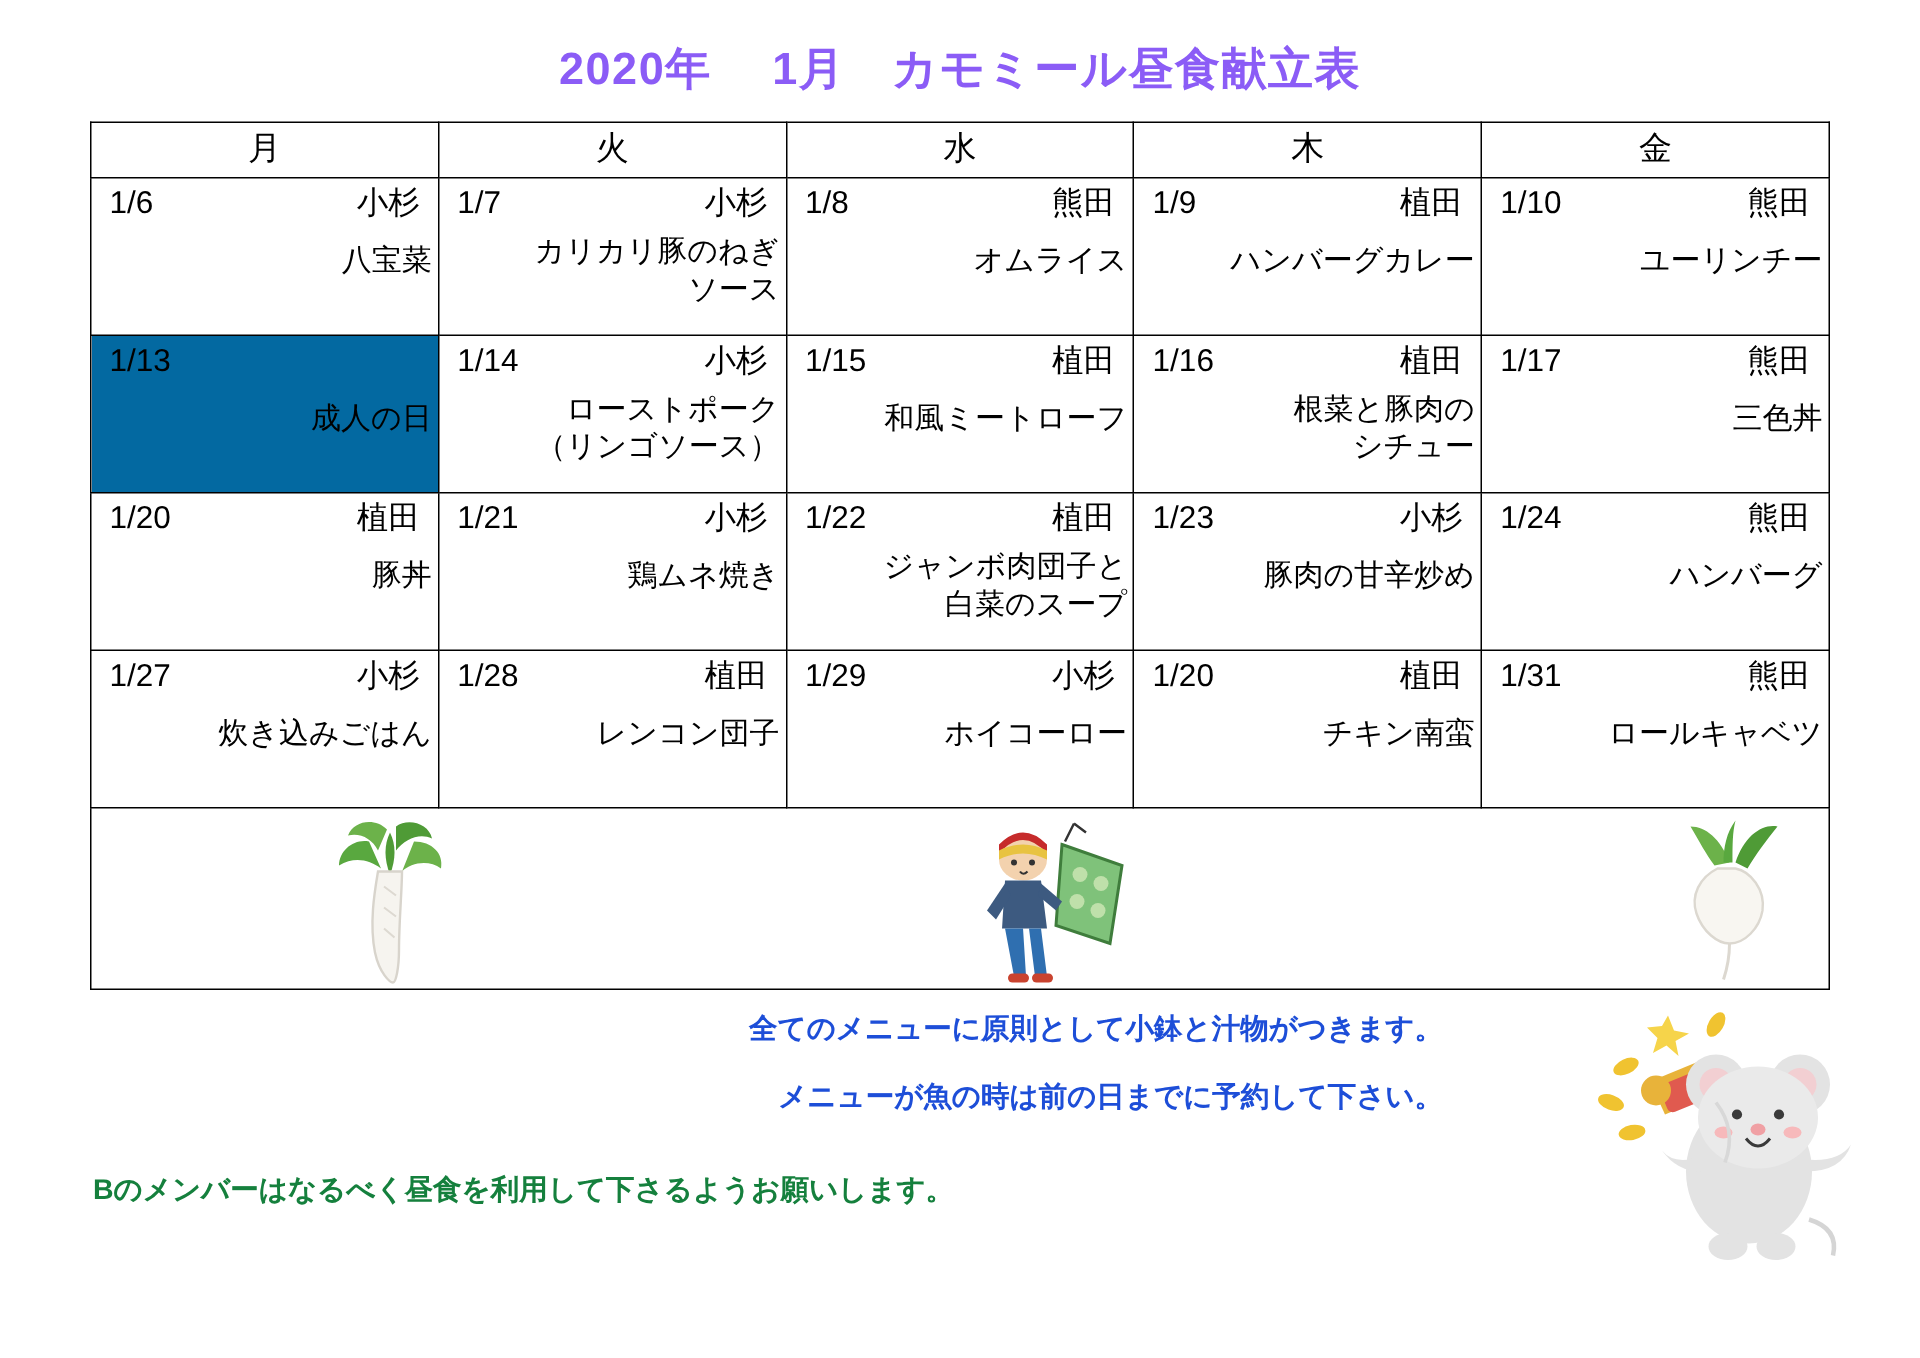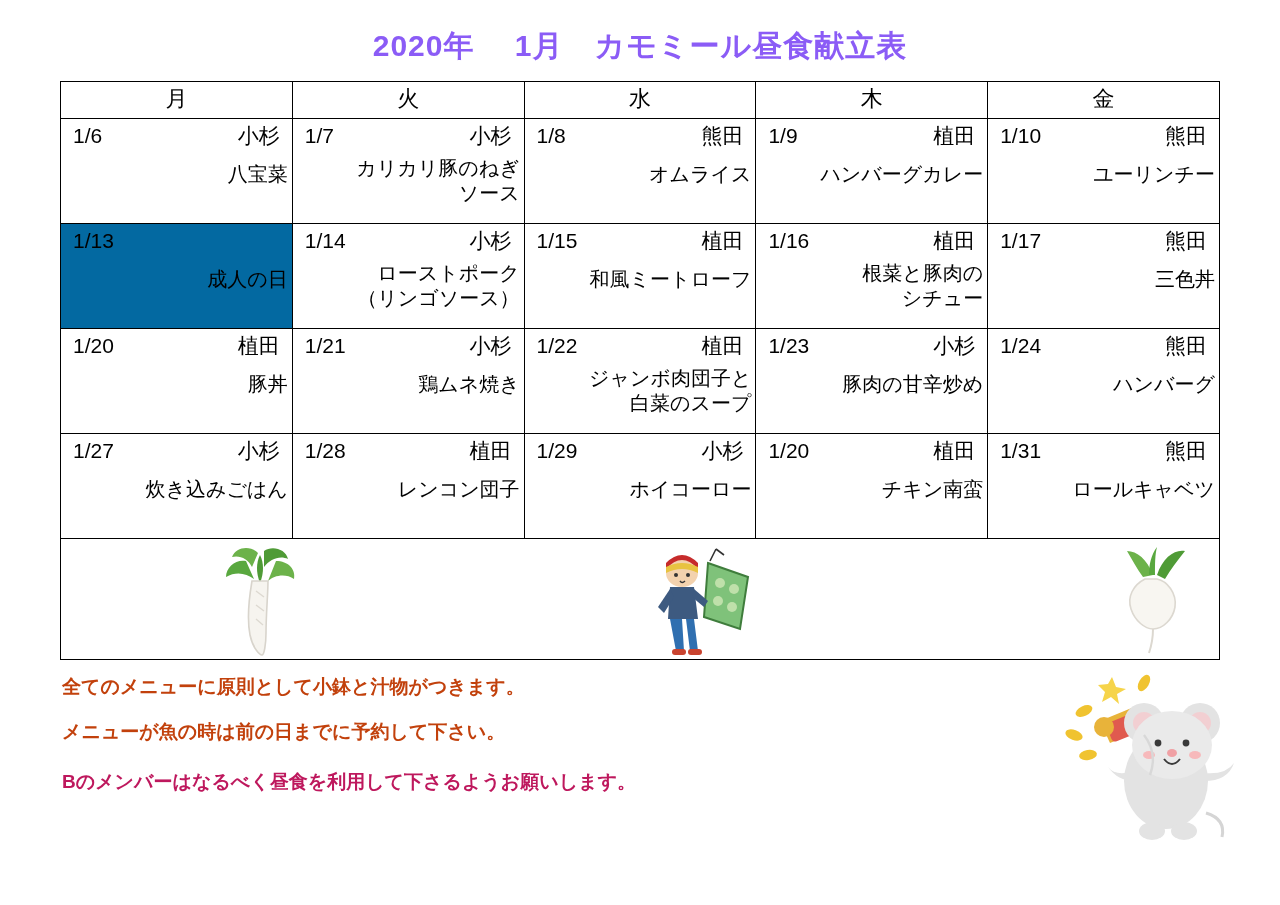--- a/index.html
+++ b/index.html
@@ -117,35 +117,35 @@
   
   .notes {
     position: absolute;
     left: 62px;
     top: 672px;
     width: 900px;
     font-weight: bold;
     font-size: 19px;
     line-height: 1.55;
   }
-  .note-black { color: #c2410c; margin-bottom: 16px; }
+  .note-black { color: #1d4ed8; margin-bottom: 16px; text-align: right; }
   .note-line { white-space: pre; }
   .fishline {
     display: flex;
     align-items: center;
     white-space: pre;
   }
   .fish-mark {
     display: inline-block;
     width: 76px;
     height: 22px;
     margin: 0 6px;
     position: relative;
   }
-  .note-red { color: #be185d; margin-top: 20px; }
+  .note-red { color: #15803d; margin-top: 32px; }
 
   
   .mouse {
     position: absolute;
     right: 42px;
     bottom: 52px;
     width: 190px;
     height: 190px;
   }
 </style>

